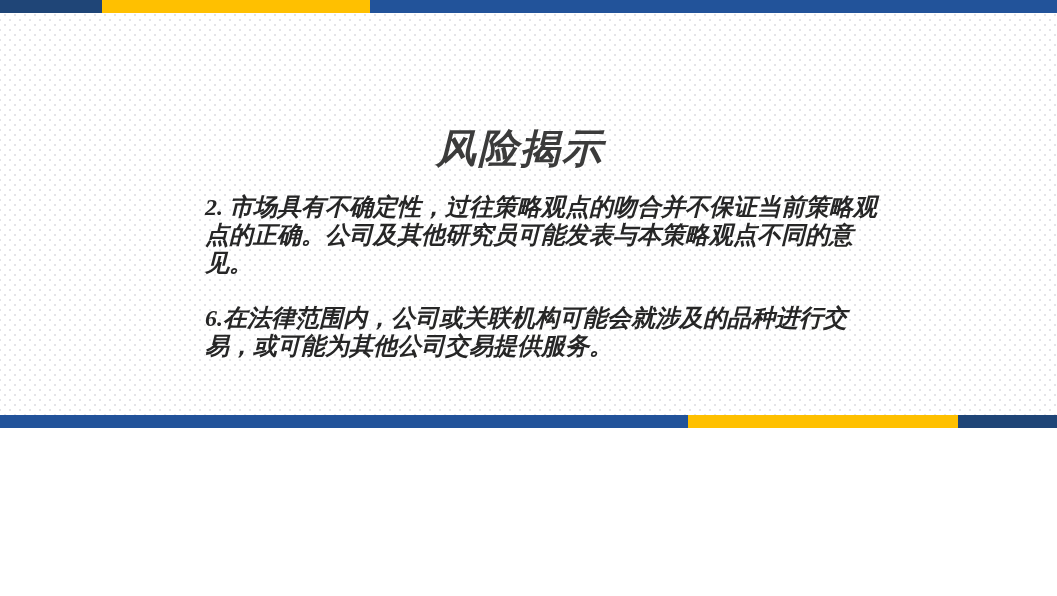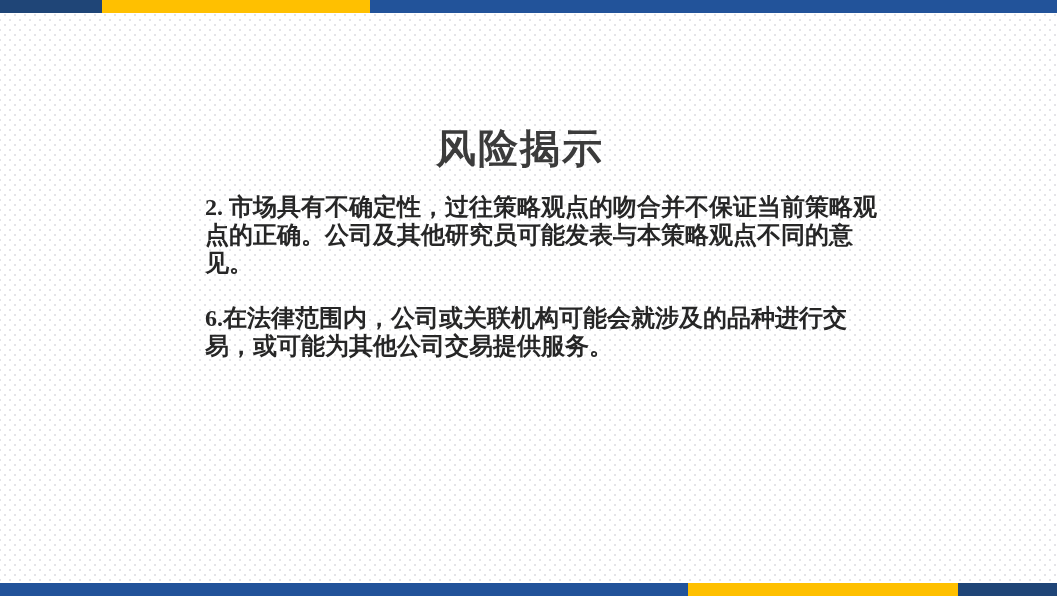--- a/index.html
+++ b/index.html
@@ -2,31 +2,32 @@
 <html style="--bar_blue: #22539A; --bar_blue_dark: #1F4577; --bar_yellow: #FFC000; --title_color: #3B3B3B; --body_color: #262626;"><head>
 <meta charset="utf-8">
 <style>
   html, body {
     margin: 0;
     padding: 0;
   }
   .slide {
     position: relative;
     width: 1057px;
-    height: 596px;
+    height: 428px;
     overflow: hidden;
     box-sizing: border-box;
     background-color: #ffffff;
     
     background-image:
       radial-gradient(#e4e4e8 1px, rgba(255,255,255,0) 1.3px),
       radial-gradient(#e4e4e8 1px, rgba(255,255,255,0) 1.3px);
     background-size: 10px 10px;
     background-position: 0 0, 5px 5px;
     font-family: "Liberation Serif", "DejaVu Serif", serif;
+    font-style: italic;
   }
 
   
   .bar {
     position: absolute;
     left: 0;
     width: 100%;
     height: 13px;
     display: flex;
   }

